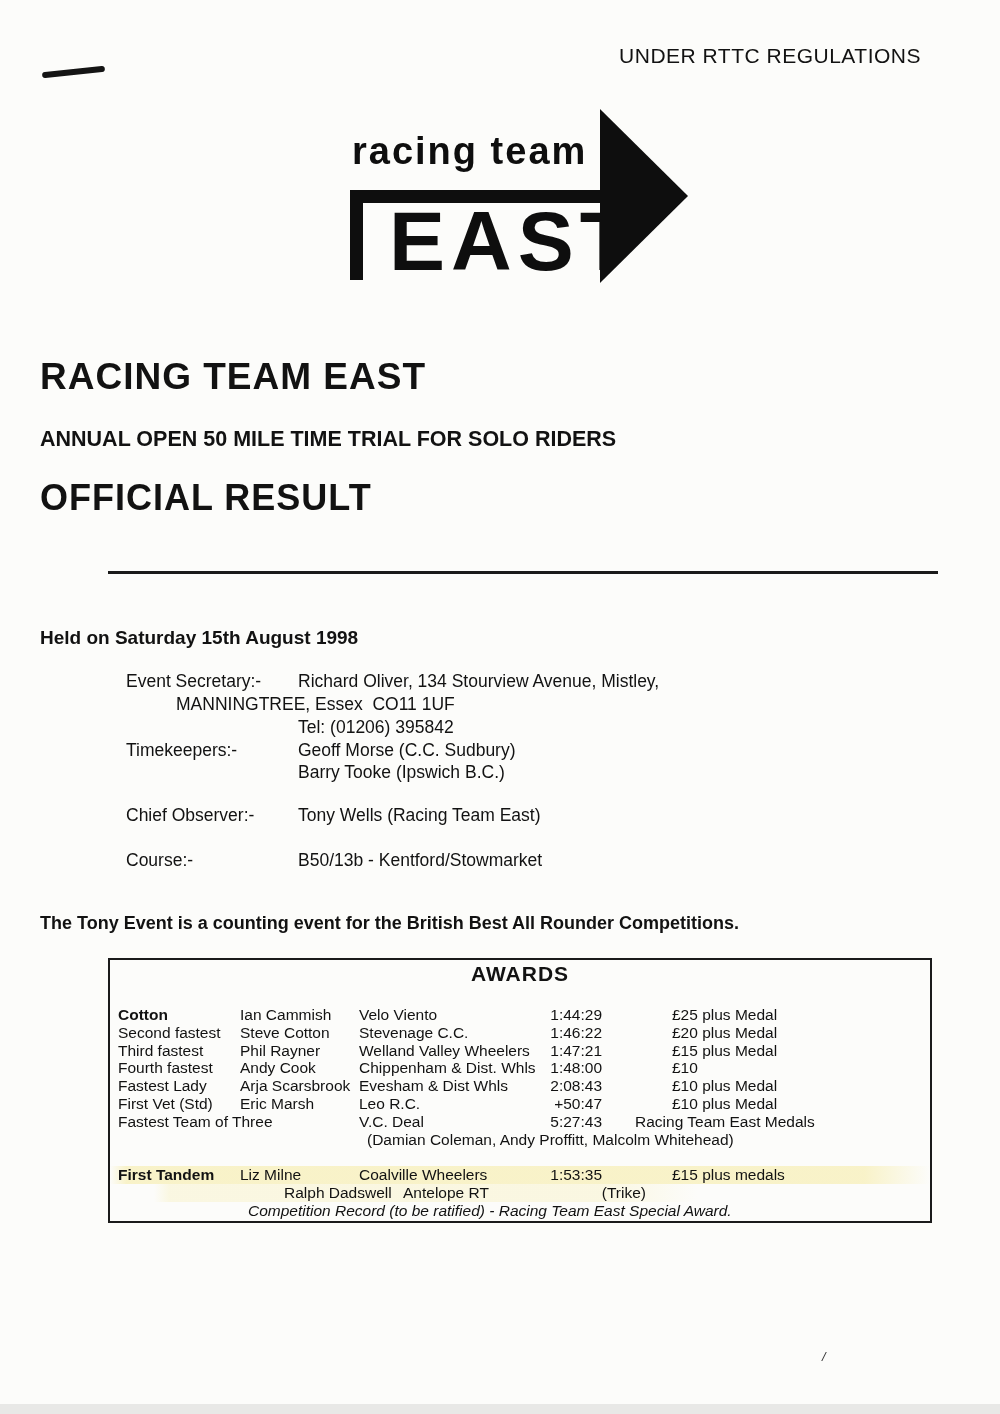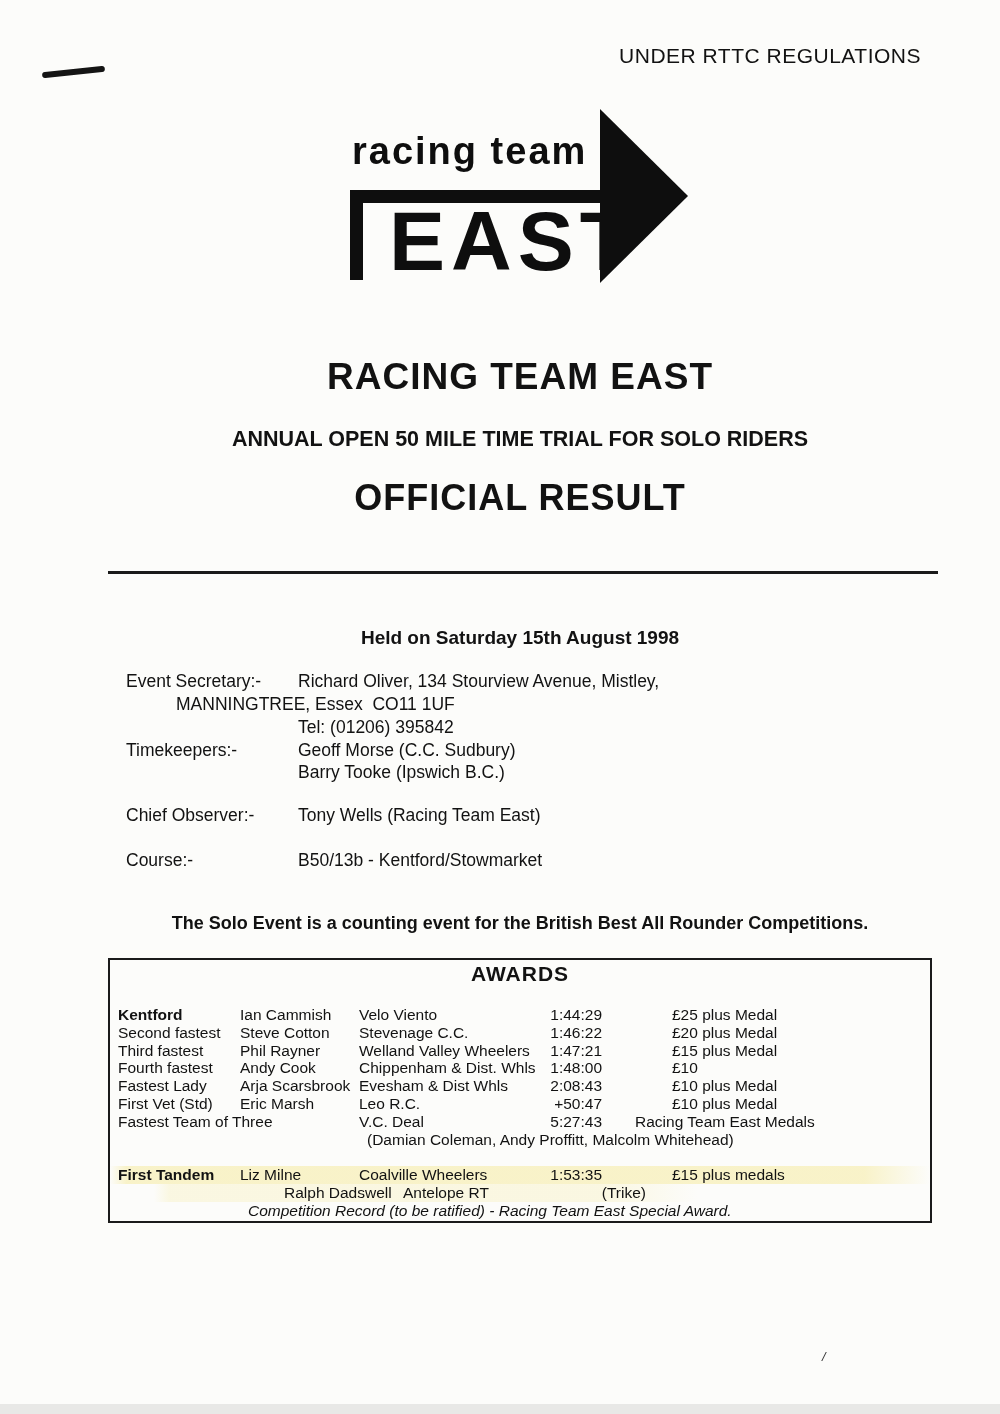--- a/index.html
+++ b/index.html
@@ -15,21 +15,21 @@
   
   .reg-note{position:absolute;left:0;top:44px;width:921px;text-align:right;font-size:21px;letter-spacing:.5px;}
   
   .logo-top{position:absolute;left:352px;top:132px;font-size:38px;font-weight:bold;letter-spacing:2px;line-height:1;color:#0e0e0e;}
   .logo-shaft{position:absolute;left:350px;top:190px;width:252px;height:13px;background:#0e0e0e;}
   .logo-vbar{position:absolute;left:350px;top:190px;width:13px;height:90px;background:#0e0e0e;}
   .logo-east{position:absolute;left:351px;top:199px;font-size:84px;font-weight:bold;letter-spacing:6px;line-height:1;color:#0e0e0e;margin-left:38px;}
   .logo-arrowhead{position:absolute;left:600px;top:109px;width:0;height:0;
     border-left:88px solid #0e0e0e;border-top:87px solid transparent;border-bottom:87px solid transparent;}
   
-  .center-band{position:absolute;left:40px;width:960px;text-align:center;}
+  .center-band{position:absolute;left:40px;width:960px;}
   .h1{top:356px;font-size:37px;font-weight:bold;letter-spacing:1px;}
   .h2{top:427px;font-size:21.5px;font-weight:bold;}
   .h3{top:477px;font-size:36px;font-weight:bold;letter-spacing:1px;}
   .rule{position:absolute;left:108px;top:571px;width:830px;height:3px;background:#1a1a1a;}
   .held{top:627px;font-size:19px;font-weight:bold;}
   .note{top:913px;font-size:18px;font-weight:bold;}
   
   .lbl{position:absolute;left:114px;font-size:17.5px;font-weight:normal;white-space:pre-wrap;margin-left:12px;}
   .val{position:absolute;left:298px;font-size:17.5px;white-space:pre-wrap;}
   .val2{position:absolute;left:176px;font-size:17.5px;white-space:pre-wrap;}
@@ -82,28 +82,28 @@
   <div class="lbl" style="top:740px">Timekeepers:-</div>
   <div class="val" style="top:740px">Geoff Morse (C.C. Sudbury)</div>
   <div class="val" style="top:762px">Barry Tooke (Ipswich B.C.)</div>
 
   <div class="lbl" style="top:805px">Chief Observer:-</div>
   <div class="val" style="top:805px">Tony Wells (Racing Team East)</div>
 
   <div class="lbl" style="top:850px">Course:-</div>
   <div class="val" style="top:850px">B50/13b - Kentford/Stowmarket</div>
 
-  <div class="center-band note">The Solo Event is a counting event for the British Best All Rounder Competitions.</div>
+  <div class="center-band note">The Tony Event is a counting event for the British Best All Rounder Competitions.</div>
 
   <div class="awards-box">
     <div class="awards-title">AWARDS</div>
     <div class="rows">
 
       <div class="t-row">
-        <span class="b">Kentford</span>
+        <span class="b">Cotton</span>
         <span>Ian Cammish</span>
         <span>Velo Viento</span>
         <span class="c-time">1:44:29</span>
         <span class="c-prize">£25 plus Medal</span>
       </div>
 
       <div class="t-row">
         <span>Second fastest</span>
         <span>Steve Cotton</span>
         <span>Stevenage C.C.</span>

